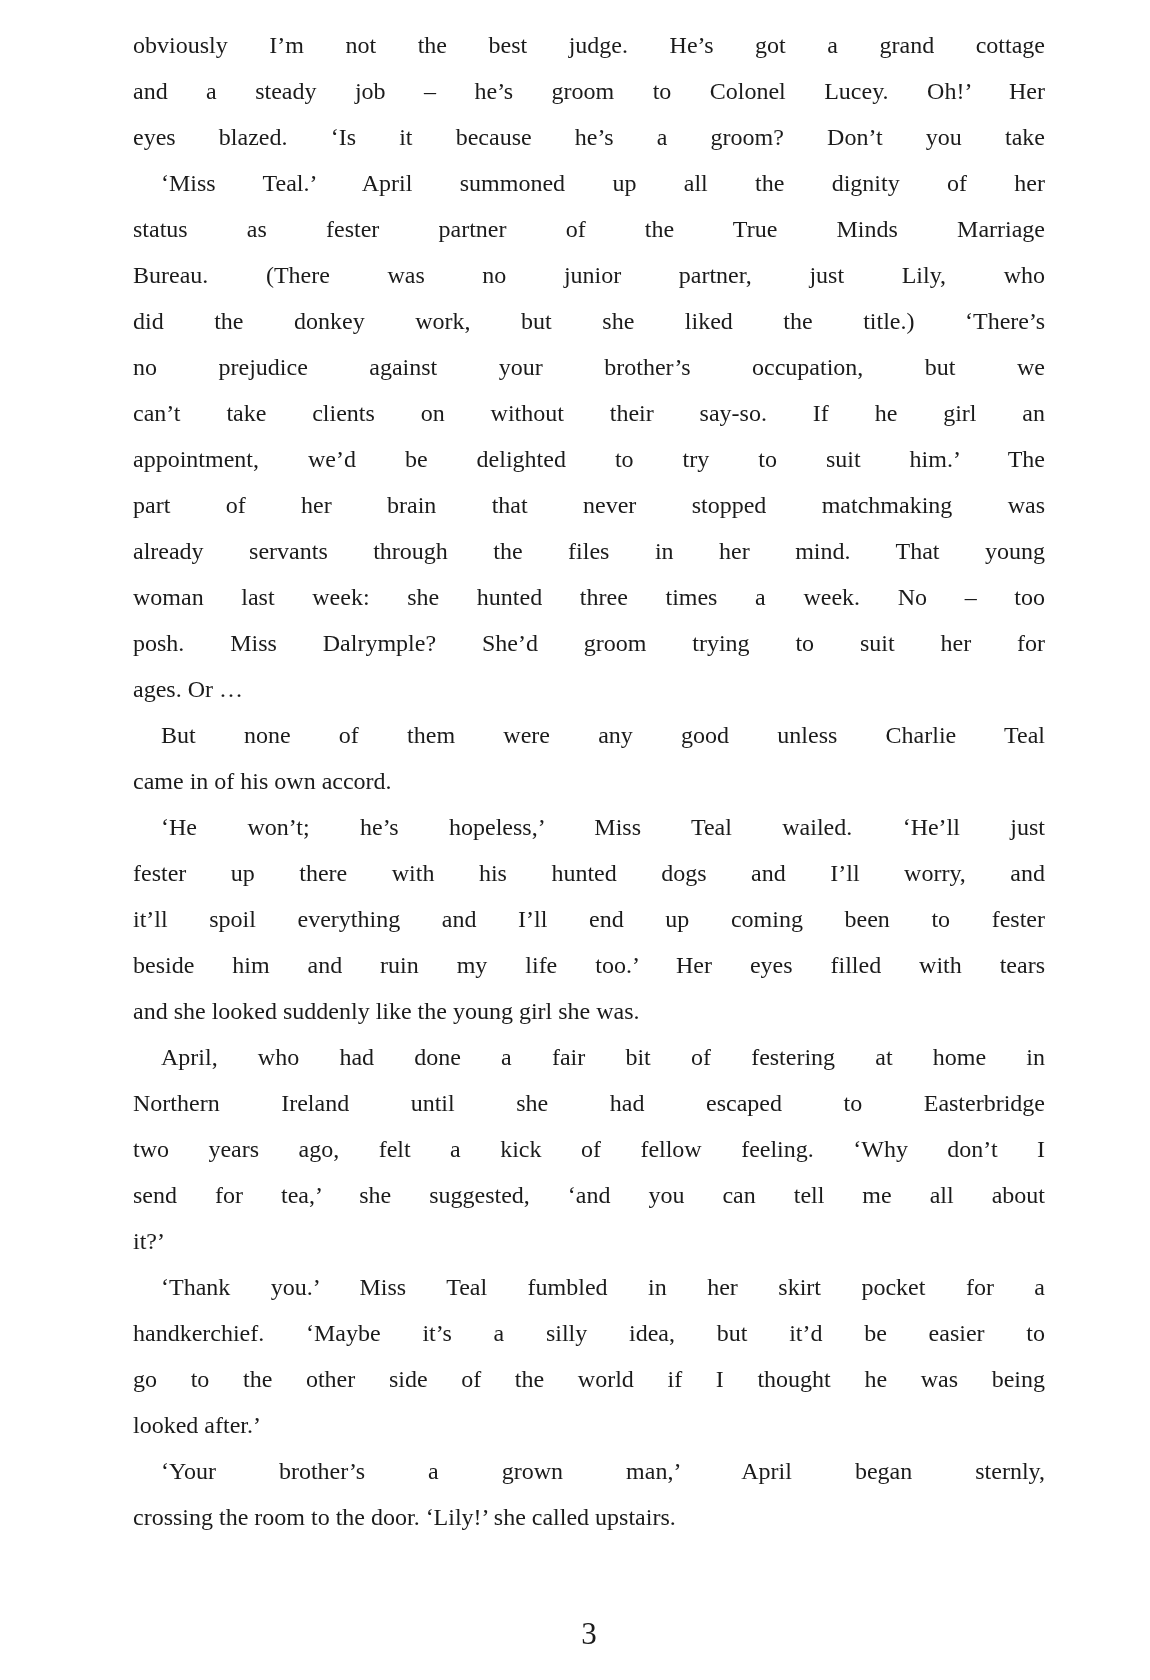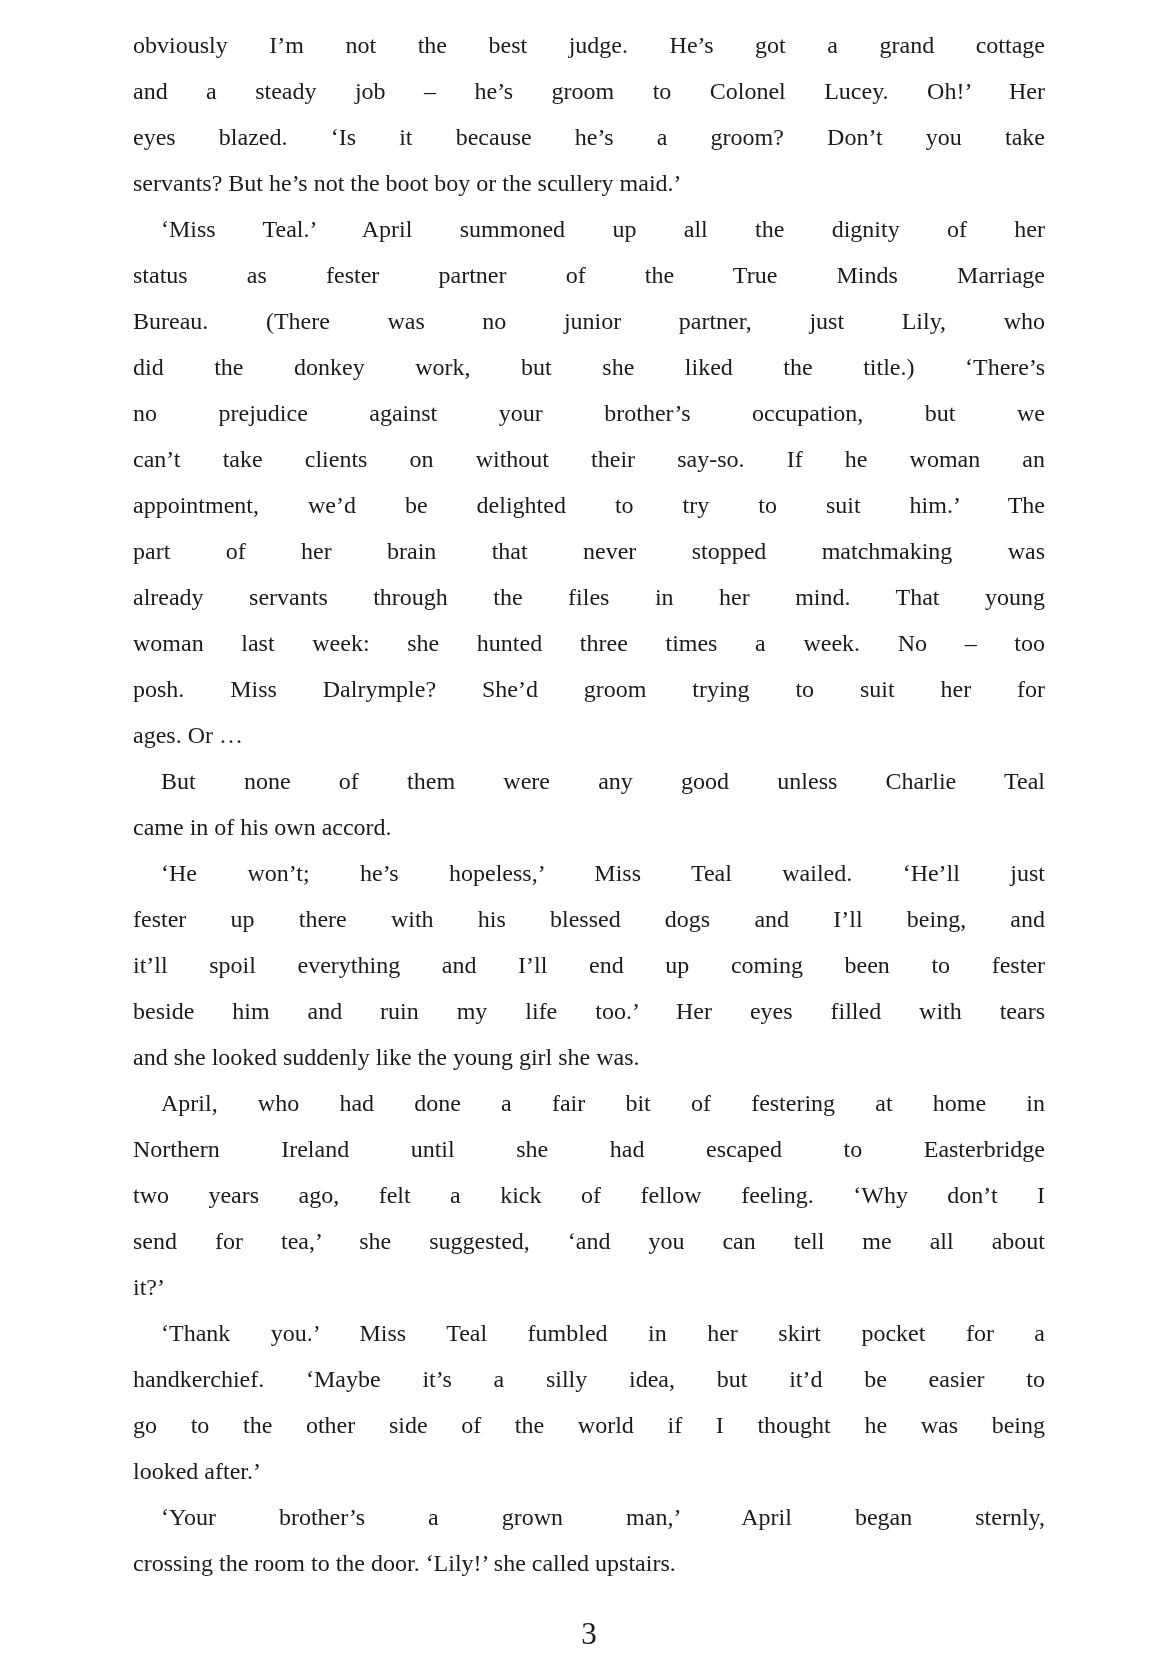--- a/index.html
+++ b/index.html
@@ -46,37 +46,36 @@
   }
 </style>
 </head>
 <body>
 
 <div class="page">
   <main class="text-block">
       <div class="line"><span>obviously I’m not the best judge. He’s got a grand cottage</span></div>
       <div class="line"><span>and a steady job – he’s groom to Colonel Lucey. Oh!’ Her</span></div>
       <div class="line"><span>eyes blazed. ‘Is it because he’s a groom? Don’t you take</span></div>
-      <div class="line last"><span>servants? But he’s not the boot boy or the scullery maid.’</span></div>
       <div class="line indent"><span>‘Miss Teal.’ April summoned up all the dignity of her</span></div>
       <div class="line"><span>status as fester partner of the True Minds Marriage</span></div>
       <div class="line"><span>Bureau. (There was no junior partner, just Lily, who</span></div>
       <div class="line"><span>did the donkey work, but she liked the title.) ‘There’s</span></div>
       <div class="line"><span>no prejudice against your brother’s occupation, but we</span></div>
-      <div class="line"><span>can’t take clients on without their say-so. If </span><span class="it">he</span><span> woman an</span></div>
+      <div class="line"><span>can’t take clients on without their say-so. If </span><span class="it">he</span><span> girl an</span></div>
       <div class="line"><span>appointment, we’d be delighted to try to suit him.’ The</span></div>
       <div class="line"><span>part of her brain that never stopped matchmaking was</span></div>
       <div class="line"><span>already servants through the files in her mind. That young</span></div>
       <div class="line"><span>woman last week: she hunted three times a week. No – too</span></div>
       <div class="line"><span>posh. Miss Dalrymple? She’d groom trying to suit her for</span></div>
       <div class="line last"><span>ages. Or …</span></div>
       <div class="line indent"><span>But none of them were any good unless Charlie Teal</span></div>
       <div class="line last"><span>came in of his own accord.</span></div>
       <div class="line indent"><span>‘He </span><span class="it">won’t</span><span>; he’s hopeless,’ Miss Teal wailed. ‘He’ll just</span></div>
-      <div class="line"><span>fester up there with his blessed dogs and I’ll being, and</span></div>
+      <div class="line"><span>fester up there with his hunted dogs and I’ll worry, and</span></div>
       <div class="line"><span>it’ll spoil everything and I’ll end up coming been to fester</span></div>
       <div class="line"><span>beside him and ruin my life too.’ Her eyes filled with tears</span></div>
       <div class="line last"><span>and she looked suddenly like the young girl she was.</span></div>
       <div class="line indent"><span>April, who had done a fair bit of festering at home in</span></div>
       <div class="line"><span>Northern Ireland until she had escaped to Easterbridge</span></div>
       <div class="line"><span>two years ago, felt a kick of fellow feeling. ‘Why don’t I</span></div>
       <div class="line"><span>send for tea,’ she suggested, ‘and you can tell me all about</span></div>
       <div class="line last"><span>it?’</span></div>
       <div class="line indent"><span>‘Thank you.’ Miss Teal fumbled in her skirt pocket for a</span></div>
       <div class="line"><span>handkerchief. ‘Maybe it’s a silly idea, but it’d be easier to</span></div>

